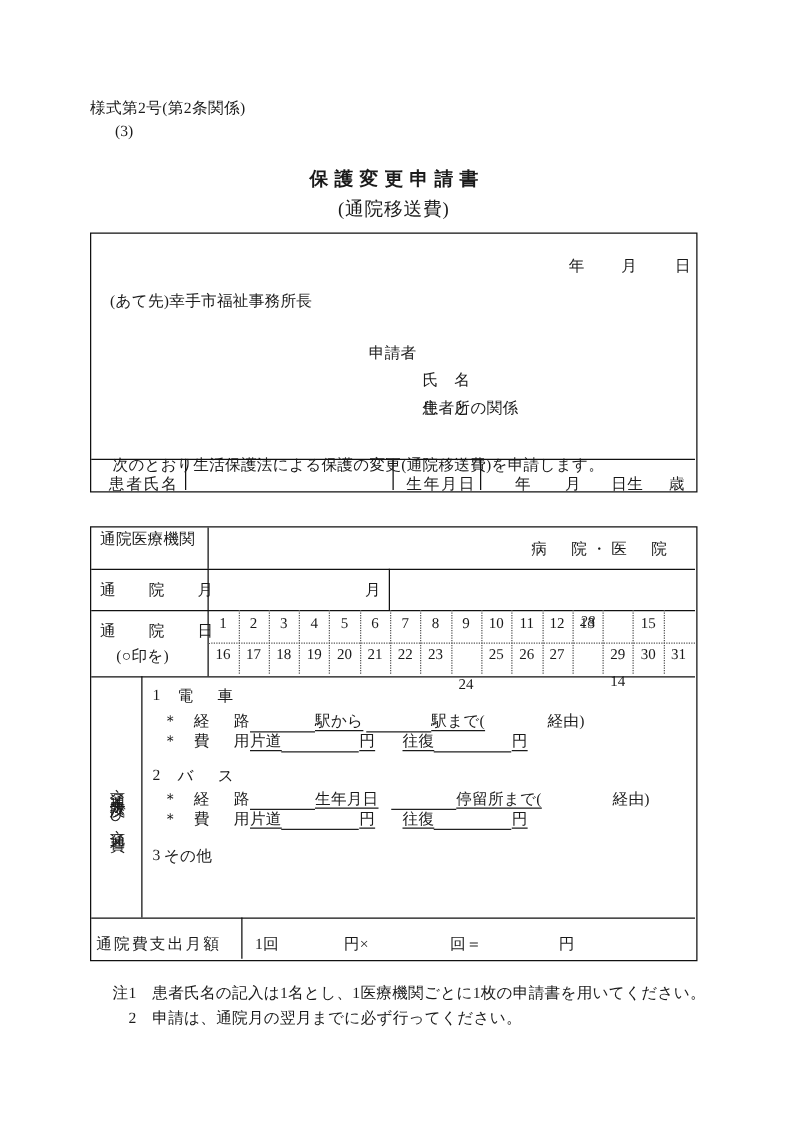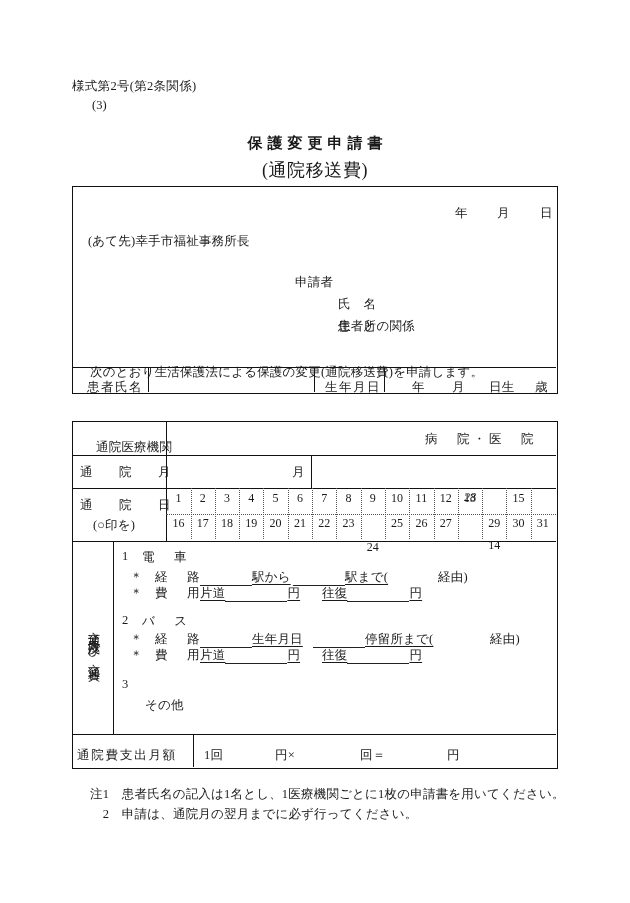--- a/index.html
+++ b/index.html
@@ -48,21 +48,21 @@
     font-weight: bold;
     letter-spacing: 5px;
     text-indent: 5px;
   }
   .doc-subtitle {
     position: absolute;
     left: 0;
     right: 0;
     top: 158px;
     text-align: center;
-    font-size: 18px;
+    font-size: 15px;
     letter-spacing: 0.6px;
   }
 
   
   .frame {
     position: absolute;
     border: 1.6px solid #111;
     box-sizing: border-box;
     background: #fff;
   }
@@ -198,21 +198,21 @@
       <div class="dotline-v" style="left: 360.65px; top: 488px; height: 51px;"></div>
       <div class="dotline-v" style="left: 384.944px; top: 488px; height: 51px;"></div>
       <div class="dotline-v" style="left: 409.238px; top: 488px; height: 51px;"></div>
       <div class="dotline-v" style="left: 433.531px; top: 488px; height: 51px;"></div>
       <div class="dotline-v" style="left: 457.825px; top: 488px; height: 51px;"></div>
       <div class="dotline-v" style="left: 482.119px; top: 488px; height: 51px;"></div>
       <div class="dotline-v" style="left: 506.413px; top: 488px; height: 51px;"></div>
       <div class="dotline-v" style="left: 530.706px; top: 488px; height: 51px;"></div>
     </div>
 
-  <div class="txt" style="left:80px; top:439px;margin-left:16px;">通院医療機関</div>
+  <div class="txt" style="left:80px; top:423px;">通院医療機関</div>
   <div class="txt" style="left:175px; top:431px; width:220px; height:16px;"></div>
   <div class="txt sp1" style="left:425px; top:431px;">病　院・医　院</div>
 
   <div class="txt sp2" style="left:80px; top:464px;">通　院　月</div>
   <div class="txt" style="left:180px; top:464px; width:100px; height:16px;"></div>
   <div class="txt" style="left:292px; top:464px;">月</div>
   <div class="txt" style="left:320px; top:464px; width:220px; height:16px;"></div>
 
   <div class="txt sp2" style="left:80px; top:497px;">通　院　日</div>
   <div class="txt" style="left:93px; top:517px;">(○印を)</div>
@@ -292,21 +292,21 @@
   <div class="txt" style="left:130px; top:647px;">＊</div>
   <div class="txt sp1" style="left:155px; top:647px;">費　用</div>
   <div class="txt ul" style="left:200px; top:647px;">
     <span>片道</span><span class="blank-ul" style="width:62px;">&nbsp;</span><span>円</span>
   </div>
   <div class="txt ul" style="left:322px; top:647px;">
     <span>往復</span><span class="blank-ul" style="width:62px;">&nbsp;</span><span>円</span>
   </div>
 
   <div class="txt" style="left:122px; top:677px;">3</div>
-  <div class="txt" style="left:145px; top:677px;margin-top:20px;">その他</div>
+  <div class="txt" style="left:131px; top:677px;">その他</div>
 
   <div class="txt" style="left:77px; top:747px; letter-spacing:1.8px;">通院費支出月額</div>
   <div class="txt" style="left:204px; top:747px;">1回</div>
   <div class="txt" style="left:275px; top:747px;">円×</div>
   <div class="txt" style="left:360px; top:747px;">回＝</div>
   <div class="txt" style="left:447px; top:747px;">円</div>
 
   <div class="note" style="left:90px; top:786px;">注1　患者氏名の記入は1名とし、1医療機関ごとに1枚の申請書を用いてください。</div>
   <div class="note" style="left:90px; top:806px;">　2　申請は、通院月の翌月までに必ず行ってください。</div>
 

